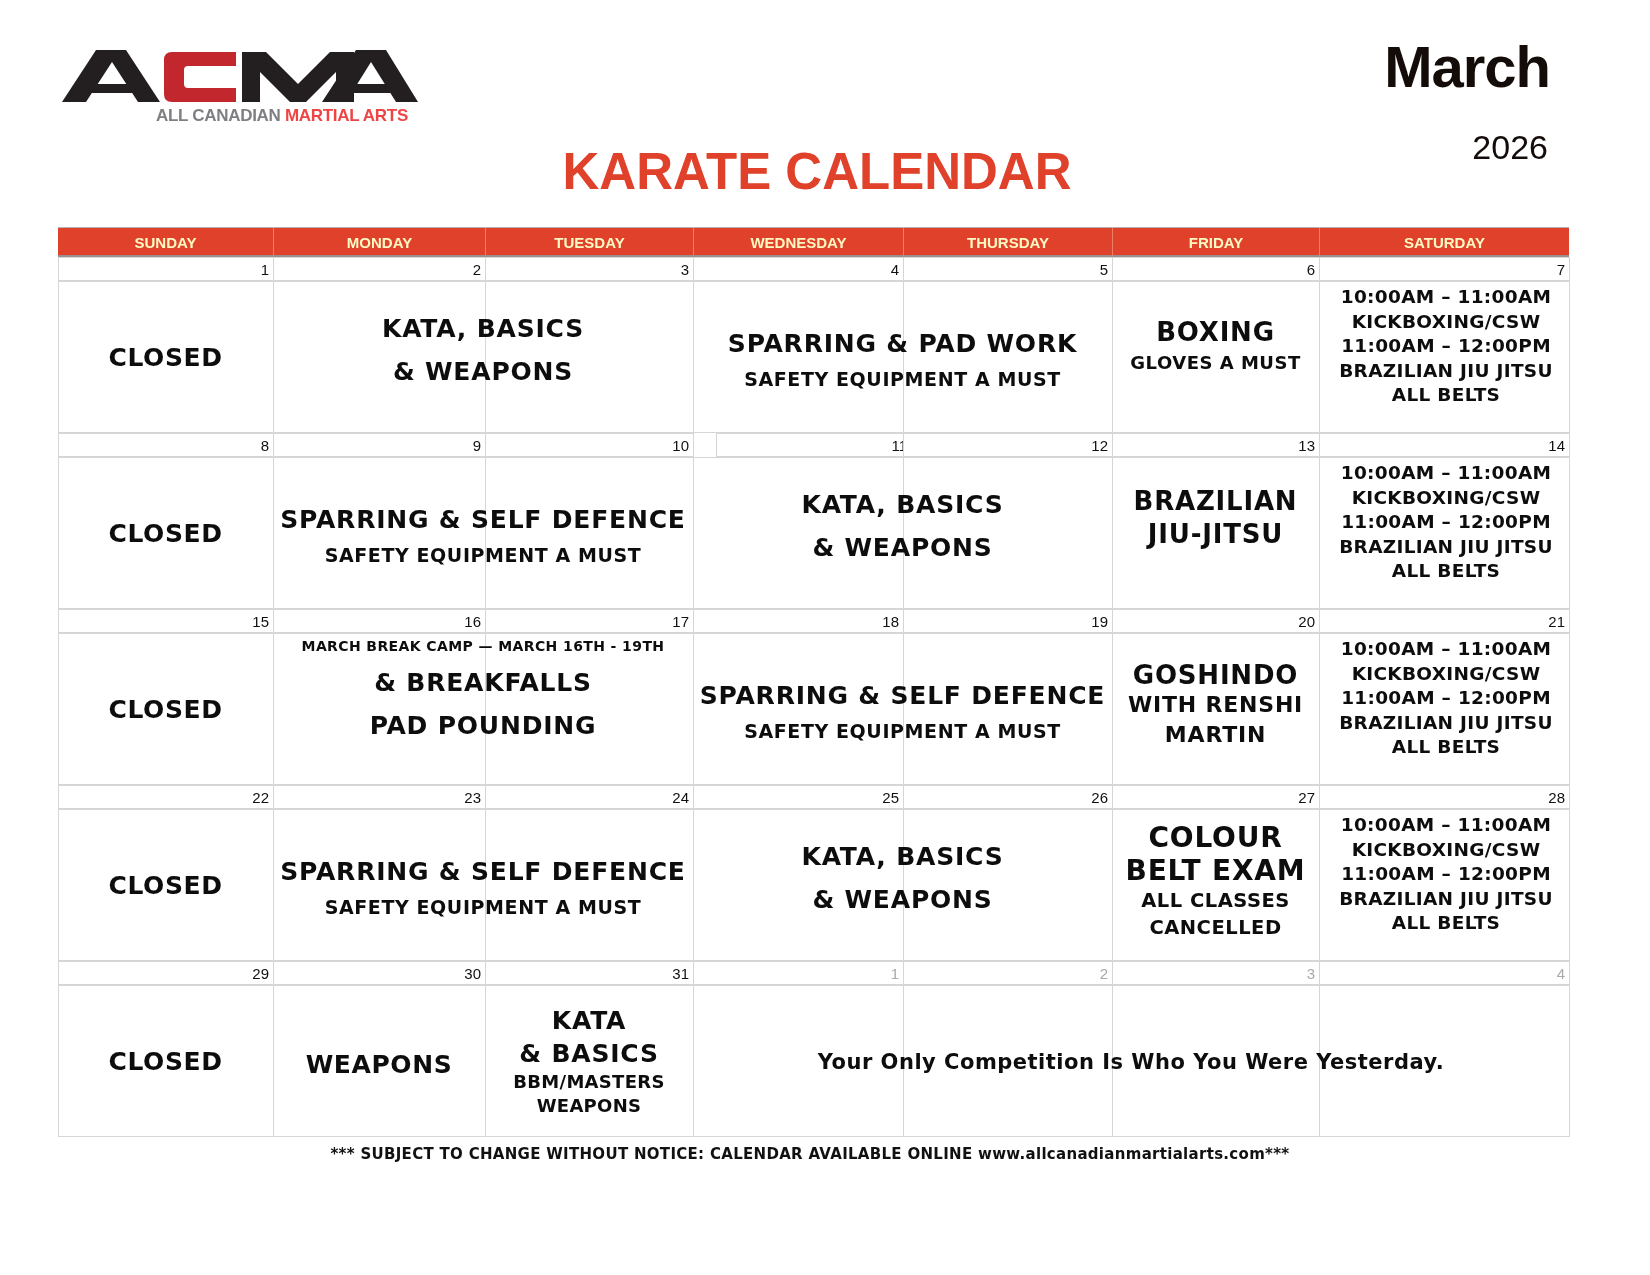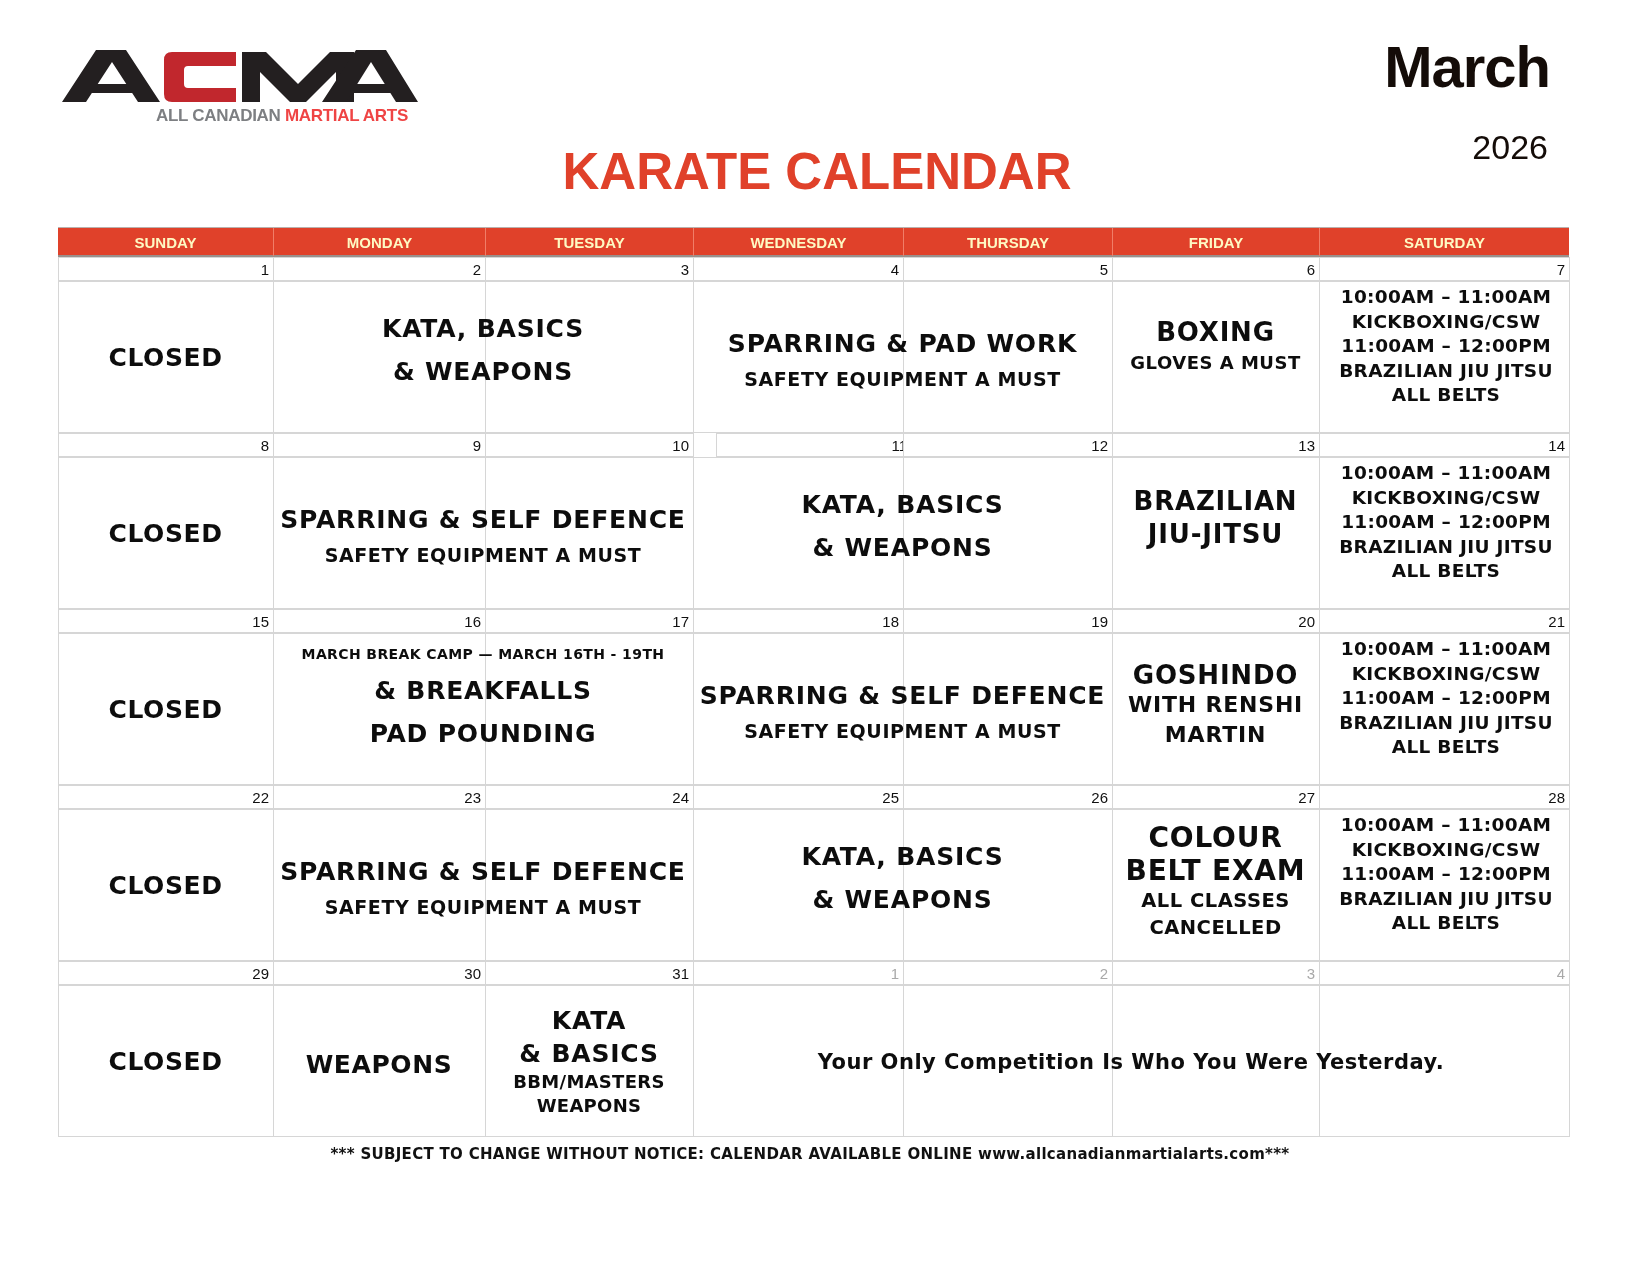--- a/index.html
+++ b/index.html
@@ -203,21 +203,21 @@
       <div class="cell" style="left:0px;top:406px;width:216px;height:152px"></div>
       <div class="cell" style="left:215px;top:406px;width:213px;height:152px"></div>
       <div class="cell" style="left:427px;top:406px;width:209px;height:152px"></div>
       <div class="cell" style="left:635px;top:406px;width:211px;height:152px"></div>
       <div class="cell" style="left:845px;top:406px;width:210px;height:152px"></div>
       <div class="cell" style="left:1054px;top:406px;width:208px;height:152px"></div>
       <div class="cell" style="left:1261px;top:406px;width:251px;height:152px"></div>
       <div class="event ev-closed" style="left:0;top:406px;width:215px;height:152px">
         <span>CLOSED</span>
       </div>
-      <div class="event" style="left:215px;top:406px;width:420px;height:152px;justify-content:flex-start;padding-top:12px">
+      <div class="event" style="left:215px;top:406px;width:420px;height:152px;justify-content:flex-start;padding-top:4px">
         <div class="ev-note" style="margin-bottom:6px">MARCH BREAK CAMP — MARCH 16TH - 19TH</div>
         <div class="ev-big">&amp; BREAKFALLS</div>
         <div class="ev-big">PAD POUNDING</div>
       </div>
       <div class="event" style="left:635px;top:406px;width:419px;height:152px">
         <div class="ev-big">SPARRING &amp; SELF DEFENCE</div>
         <div class="ev-sm">SAFETY EQUIPMENT A MUST</div>
       </div>
       <div class="event" style="left:1054px;top:406px;width:207px;height:152px;padding-bottom:8px">
         <div class="ev-fri-big" style="line-height:30px">GOSHINDO</div>

